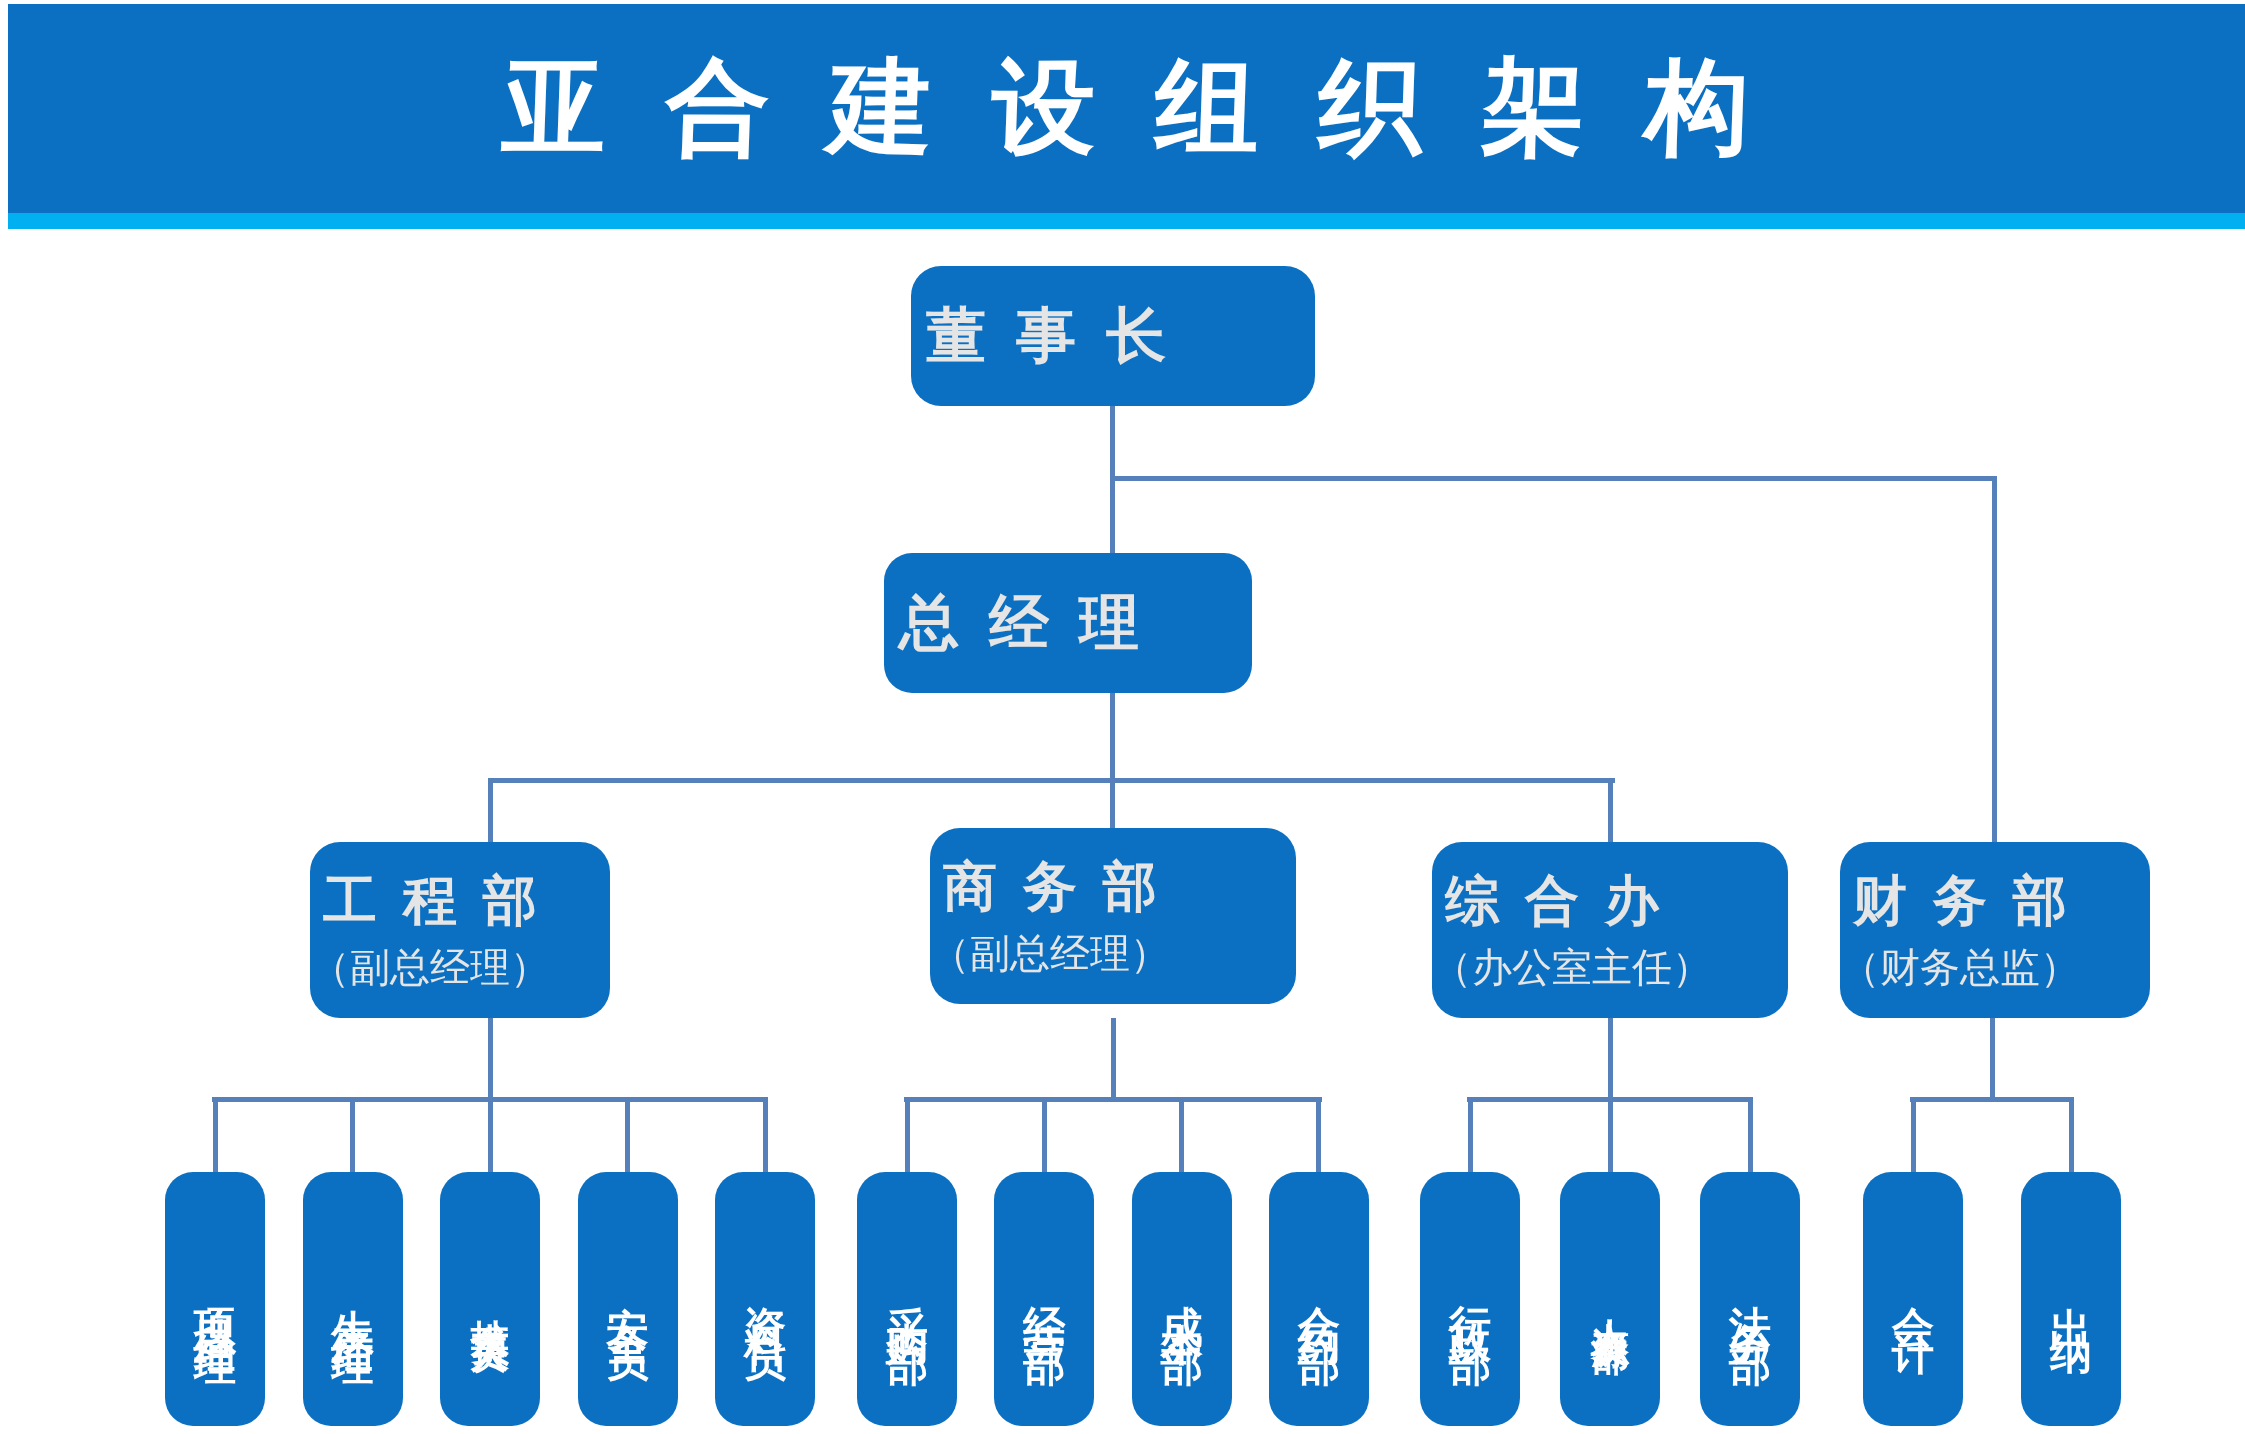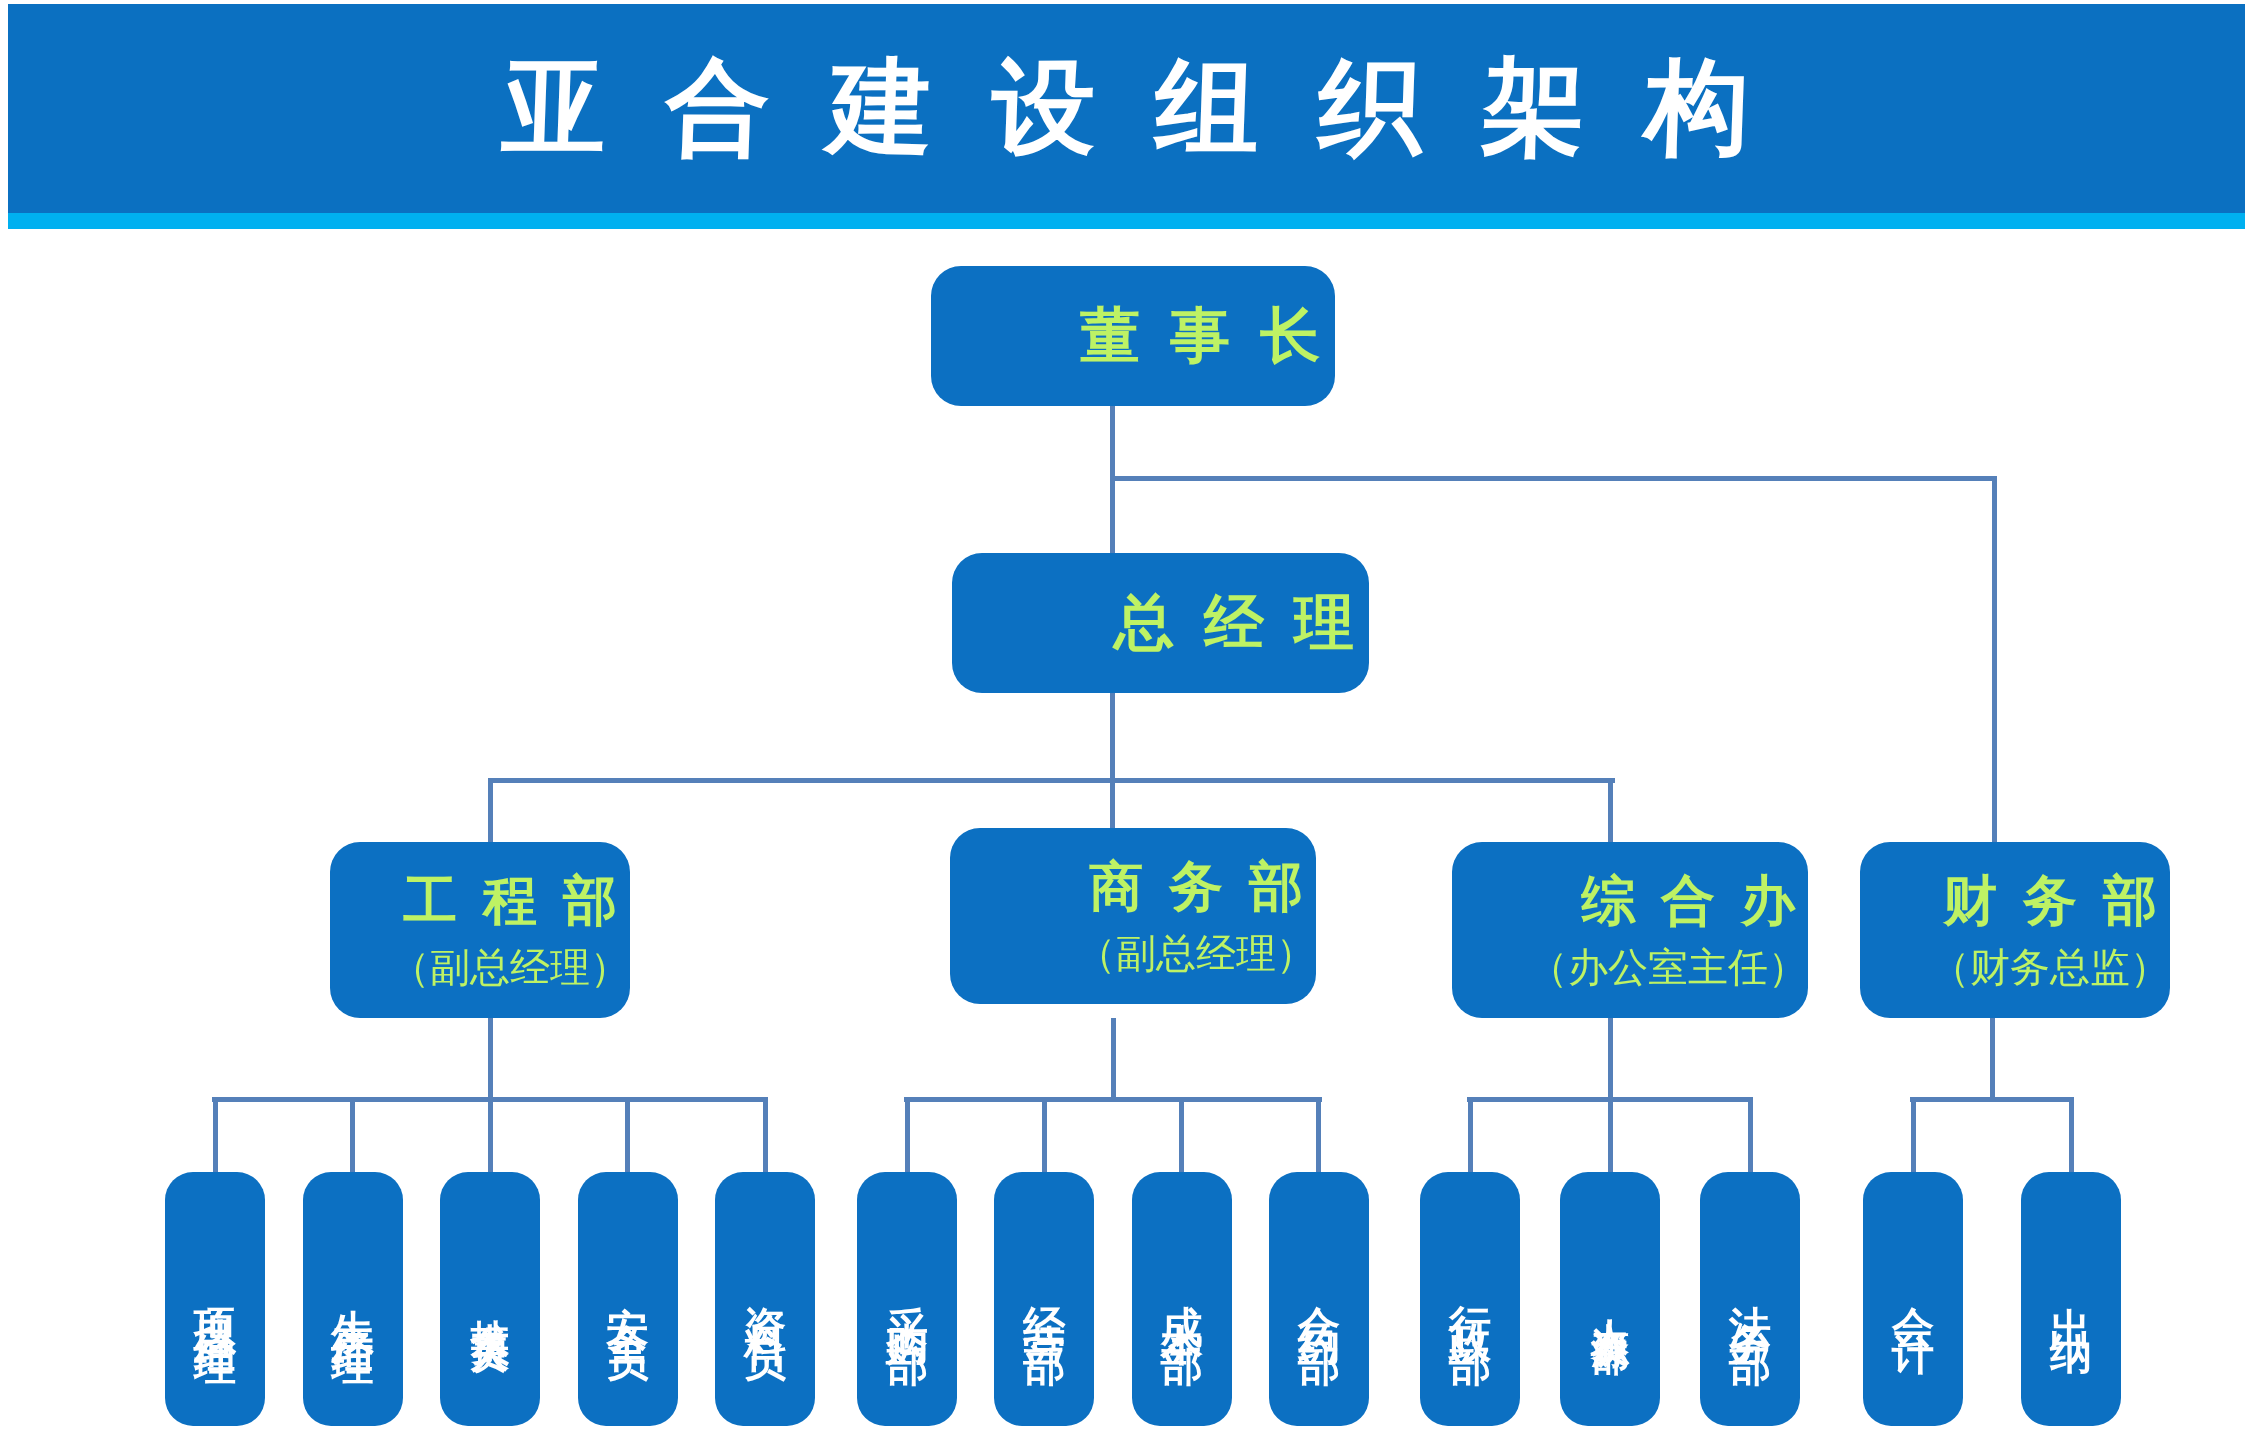--- a/index.html
+++ b/index.html
@@ -14,22 +14,22 @@
   .banner-title{color:#ffffff;font-size:104px;font-weight:bold;
     letter-spacing:.57em;transform:translateX(.28em) skewX(-2deg);white-space:nowrap;}
   .banner-strip{position:absolute;left:8px;top:213px;right:0;height:16px;}
 
   
   .line{position:absolute;}
   .h{height:5px;}
   .v{width:5px;}
 
   
-  .node{position:absolute;border-radius:30px;color:#bef264;
-    display:flex;flex-direction:column;align-items:flex-end;justify-content:center;margin-left:20px;}
+  .node{position:absolute;border-radius:30px;color:#e5e5e5;
+    display:flex;flex-direction:column;align-items:flex-start;justify-content:center;}
   .node-label-lg{font-size:60px;font-weight:bold;letter-spacing:.5em;
     transform:translateX(.25em);white-space:nowrap;}
   .dept-title{font-size:54px;font-weight:bold;letter-spacing:.48em;
     transform:translateX(.24em);white-space:nowrap;line-height:1.25;}
   .dept-subtitle{font-size:40px;font-weight:500;white-space:nowrap;line-height:1.3;margin-top:6px;}
 
   
   .child-group{position:absolute;top:1172px;height:254px;
     display:flex;justify-content:space-between;}
   
@@ -63,21 +63,21 @@
 
   <div class="line v" style="left: 1110px; top: 690px; height: 92px; background: rgb(85, 128, 185);"></div>
   <div class="line h" style="left: 488px; top: 778px; width: 1127px; background: rgb(85, 128, 185);"></div>
   <div class="line v" style="left: 488px; top: 778px; height: 66px; background: rgb(85, 128, 185);"></div>
   <div class="line v" style="left: 1110px; top: 778px; height: 66px; background: rgb(85, 128, 185);"></div>
   <div class="line v" style="left: 1608px; top: 778px; height: 66px; background: rgb(85, 128, 185);"></div>
 
   <div class="node" style="left: 911px; top: 266px; width: 404px; height: 140px; background: rgb(12, 112, 194);">
     <span class="node-label-lg">董事长</span>
   </div>
-  <div class="node" style="left: 932px; top: 553px; width: 417px; height: 140px; background: rgb(12, 112, 194);">
+  <div class="node" style="left: 884px; top: 553px; width: 368px; height: 140px; background: rgb(12, 112, 194); border-radius: 28px;">
     <span class="node-label-lg">总经理</span>
   </div>
 
   <div class="node" style="left: 310px; top: 842px; width: 300px; height: 176px; background: rgb(12, 112, 194);">
     <span class="dept-title">工程部</span>
     <span class="dept-subtitle">（副总经理）</span>
   </div>
   <div class="node" style="left: 930px; top: 828px; width: 366px; height: 176px; background: rgb(12, 112, 194);">
     <span class="dept-title">商务部</span>
     <span class="dept-subtitle">（副总经理）</span>

